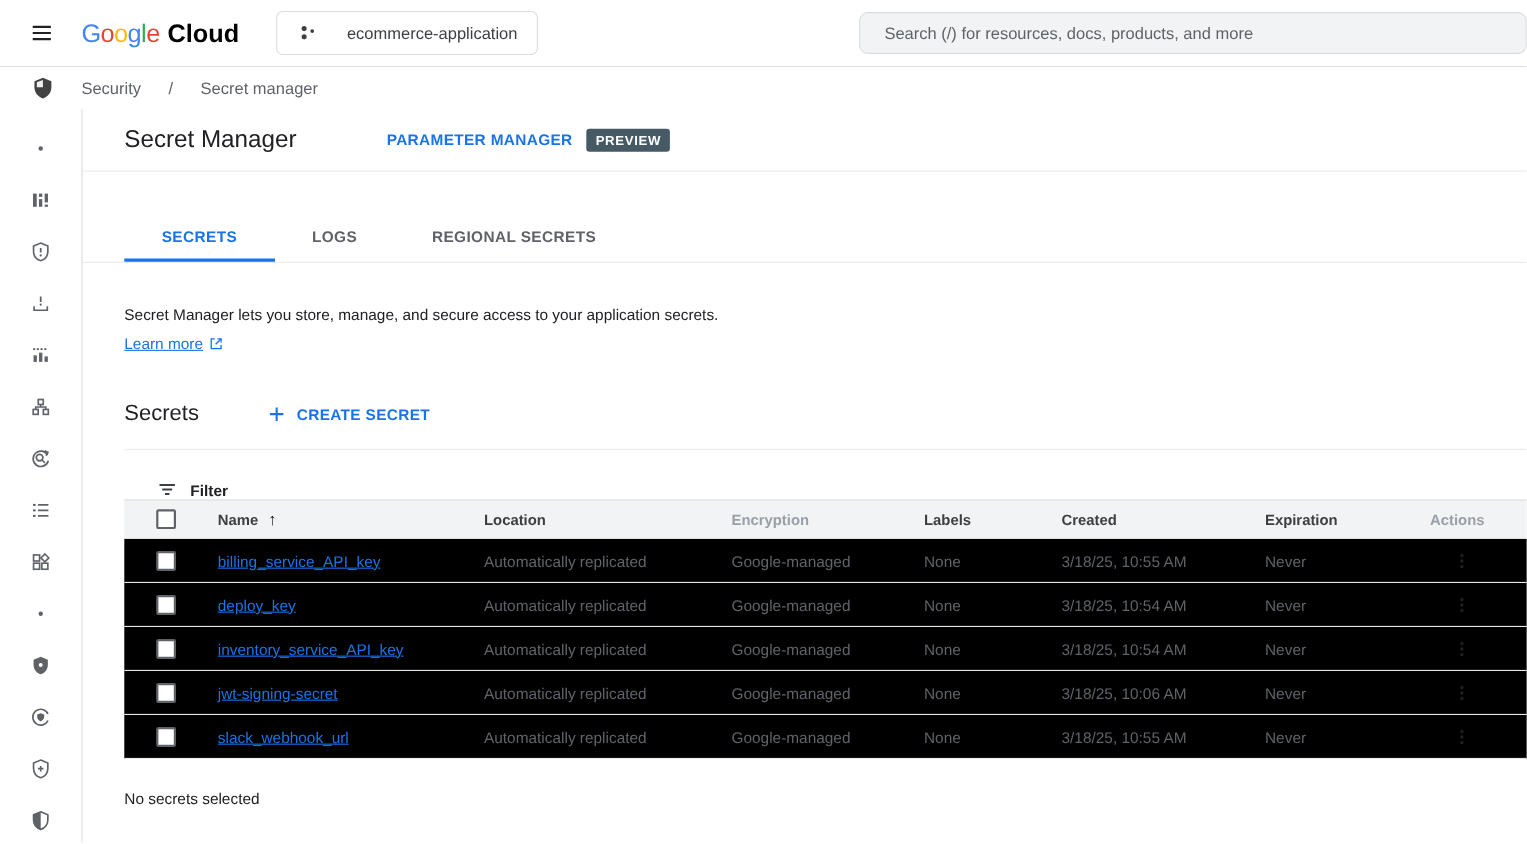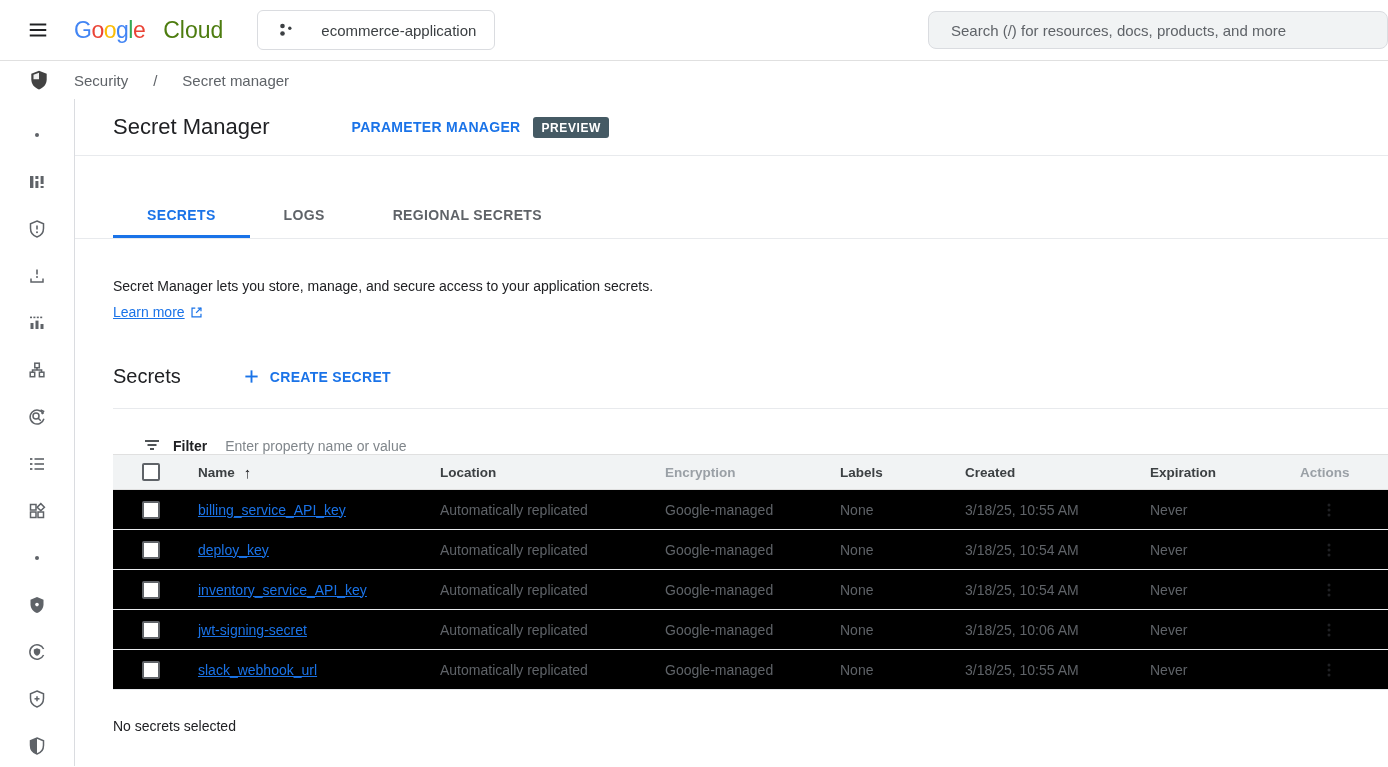--- a/index.html
+++ b/index.html
@@ -4,25 +4,25 @@
 <style>
   * { margin:0; padding:0; box-sizing:border-box; }
   html,body { width:1388px; height:767px; overflow:hidden; background:#fff;
     font-family:"Liberation Sans", sans-serif; color:#202124; }
 
   
   .topbar { height:61px; border-bottom:1px solid #e0e0e0; display:flex; align-items:center; background:#fff; }
   .hamburger { margin-left:18px; width:40px; height:40px; display:flex; align-items:center; justify-content:center; cursor:pointer; }
   .logo { margin-left:16px; display:flex; align-items:baseline; font-size:23px; cursor:pointer; }
   .logo .lt { font-weight:500; letter-spacing:-0.5px; }
-  .logo .cloud { color:#4d7c0f; margin-left:18px; font-weight:400; }
+  .logo .cloud { color:#000000; margin-left:7px; font-weight:700; }
   .project-btn { margin-left:34px; height:40px; border:1px solid #dadce0; border-radius:6px;
     display:flex; align-items:center; padding:0 18px; gap:25px; cursor:pointer; background:#fff; }
   .project-btn .pname { font-size:15px; color:#3c4043; }
-  .search-input { margin-left:auto; margin-right:0; width:460px; height:38px; background:#f1f3f4;
+  .search-input { margin-left:auto; margin-right:0; width:607px; height:38px; background:#f1f3f4;
     border:1px solid #dadce0; border-radius:8px; padding:0 22px; font-size:15px; color:#202124;
     font-family:"Liberation Sans", sans-serif; }
   .search-input::placeholder { color:#5f6368; }
 
   
   .breadcrumb { height:38px; display:flex; align-items:center; padding-left:28px; gap:24px; }
   .breadcrumb .crumb { font-size:15px; color:#5f6368; font-weight:500; }
   .breadcrumb .sep { font-size:15px; color:#5f6368; margin:0 1px; }
 
   
@@ -266,21 +266,20 @@
 
     <div class="table-wrap">
 
       <div class="filter-row">
         <svg width="18" height="18" viewBox="0 0 18 18" stroke="#3c4043" stroke-width="1.8">
           <line x1="2" y1="5" x2="16" y2="5"></line>
             <line x1="4.5" y1="9" x2="13.5" y2="9"></line>
             <line x1="7" y1="13" x2="11" y2="13"></line>
         </svg>
         <span class="filter-label">Filter</span>
-        <input class="filter-input" type="text" placeholder="Enter property name or value" style="">
       </div>
 
       <div class="thead">
         <div class="check-cell">
             <input type="checkbox" style="">
           </div>
         <div class="th-name">
           <span>Name</span>
           <span class="sort-arrow">↑</span>
         </div>

